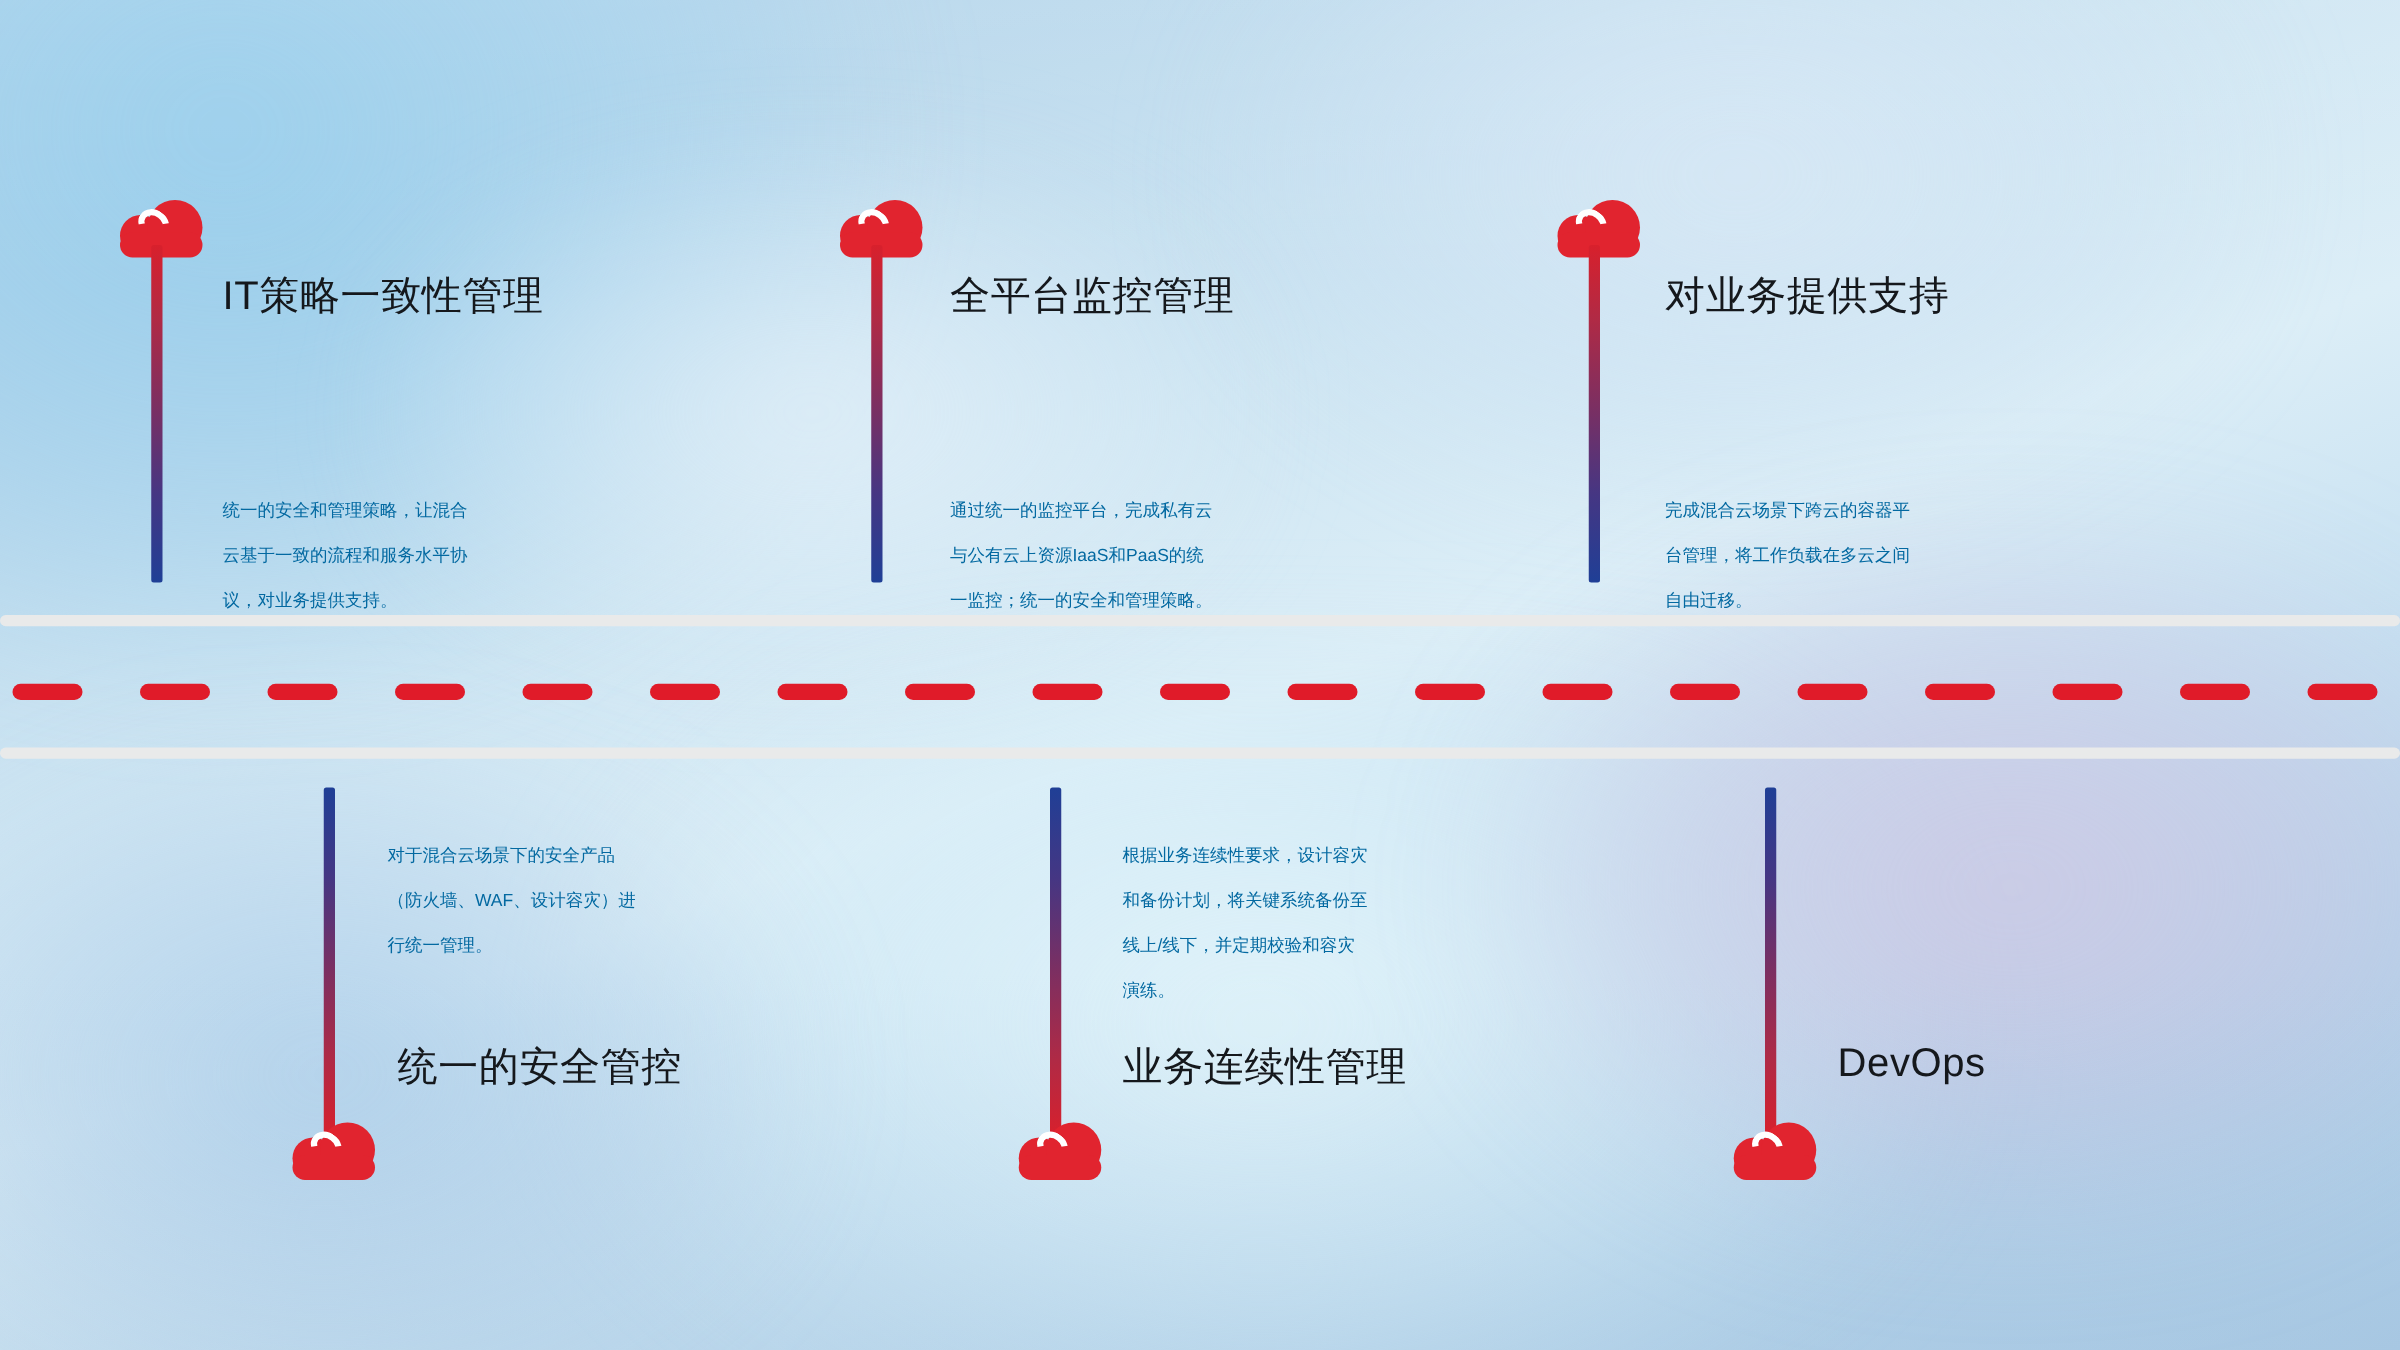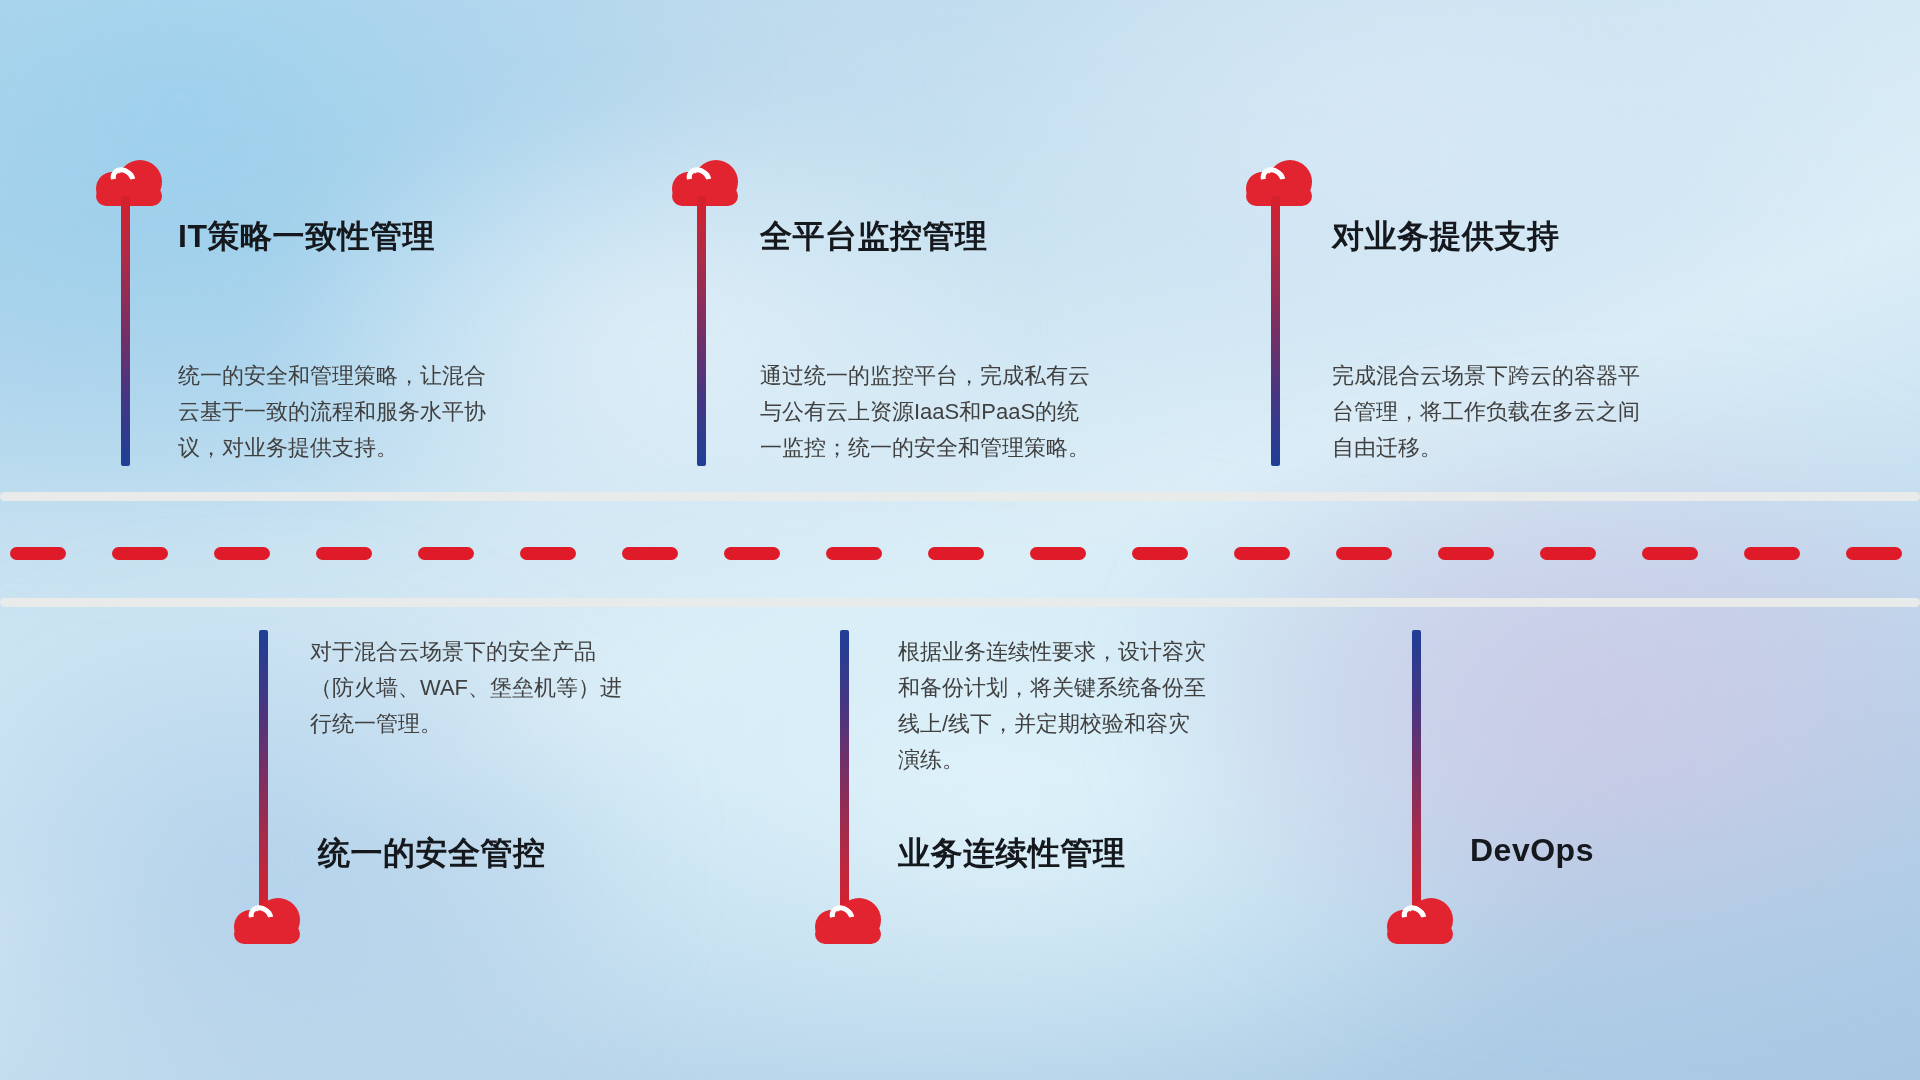--- a/index.html
+++ b/index.html
@@ -129,30 +129,31 @@
     
     background: linear-gradient(to bottom, #d8202c 0%, #b02a45 22%, #7b2f62 48%, #453683 74%, #1f3f96 100%);
   }
   .bar-up {
     
     background: linear-gradient(to bottom, #1f3f96 0%, #453683 26%, #7b2f62 52%, #b02a45 78%, #d8202c 100%);
   }
 
   .title {
     font-size: 32px;
-    font-weight: 700;
+    font-weight: 400;
     color: #15181c;
     letter-spacing: 0.5px;
     white-space: nowrap;
   }
   .body-text {
-    font-size: 22px;
+    font-size: 14px;
     line-height: 36px;
-    color: #404040;
+    color: #0369a1;
     white-space: pre-line;
+    margin-top: 32px;
   }
 
   
   .rule {
     position: absolute;
     left: 0;
     width: 1920px;
     height: 9px;
     border-radius: 5px;
     background: #e9eaea;
@@ -250,21 +251,21 @@
       <div class="dash"></div>
       <div class="dash"></div>
       <div class="dash"></div>
       <div class="dash"></div>
       <div class="dash"></div>
       <div class="dash"></div>
     </div>
   <div class="rule" style="top:598px;"></div>
 
   <div class="col body-text" style="left:310px; top:634px; width:430px;">对于混合云场景下的安全产品
-（防火墙、WAF、堡垒机等）进
+（防火墙、WAF、设计容灾）进
 行统一管理。</div>
   <div class="col bar bar-up" style="left:259px; top:630px; height:280px;"></div>
   <div class="col title" style="left:318px; top:832px;text-align:center;">统一的安全管控</div>
   <div class="col" style="left:234px; top:898px;">
     <div class="cloud">
       <div class="lobe-small"></div>
       <div class="lobe-big"></div>
       <div class="base"></div>
       <div class="arc"></div>
     </div>

